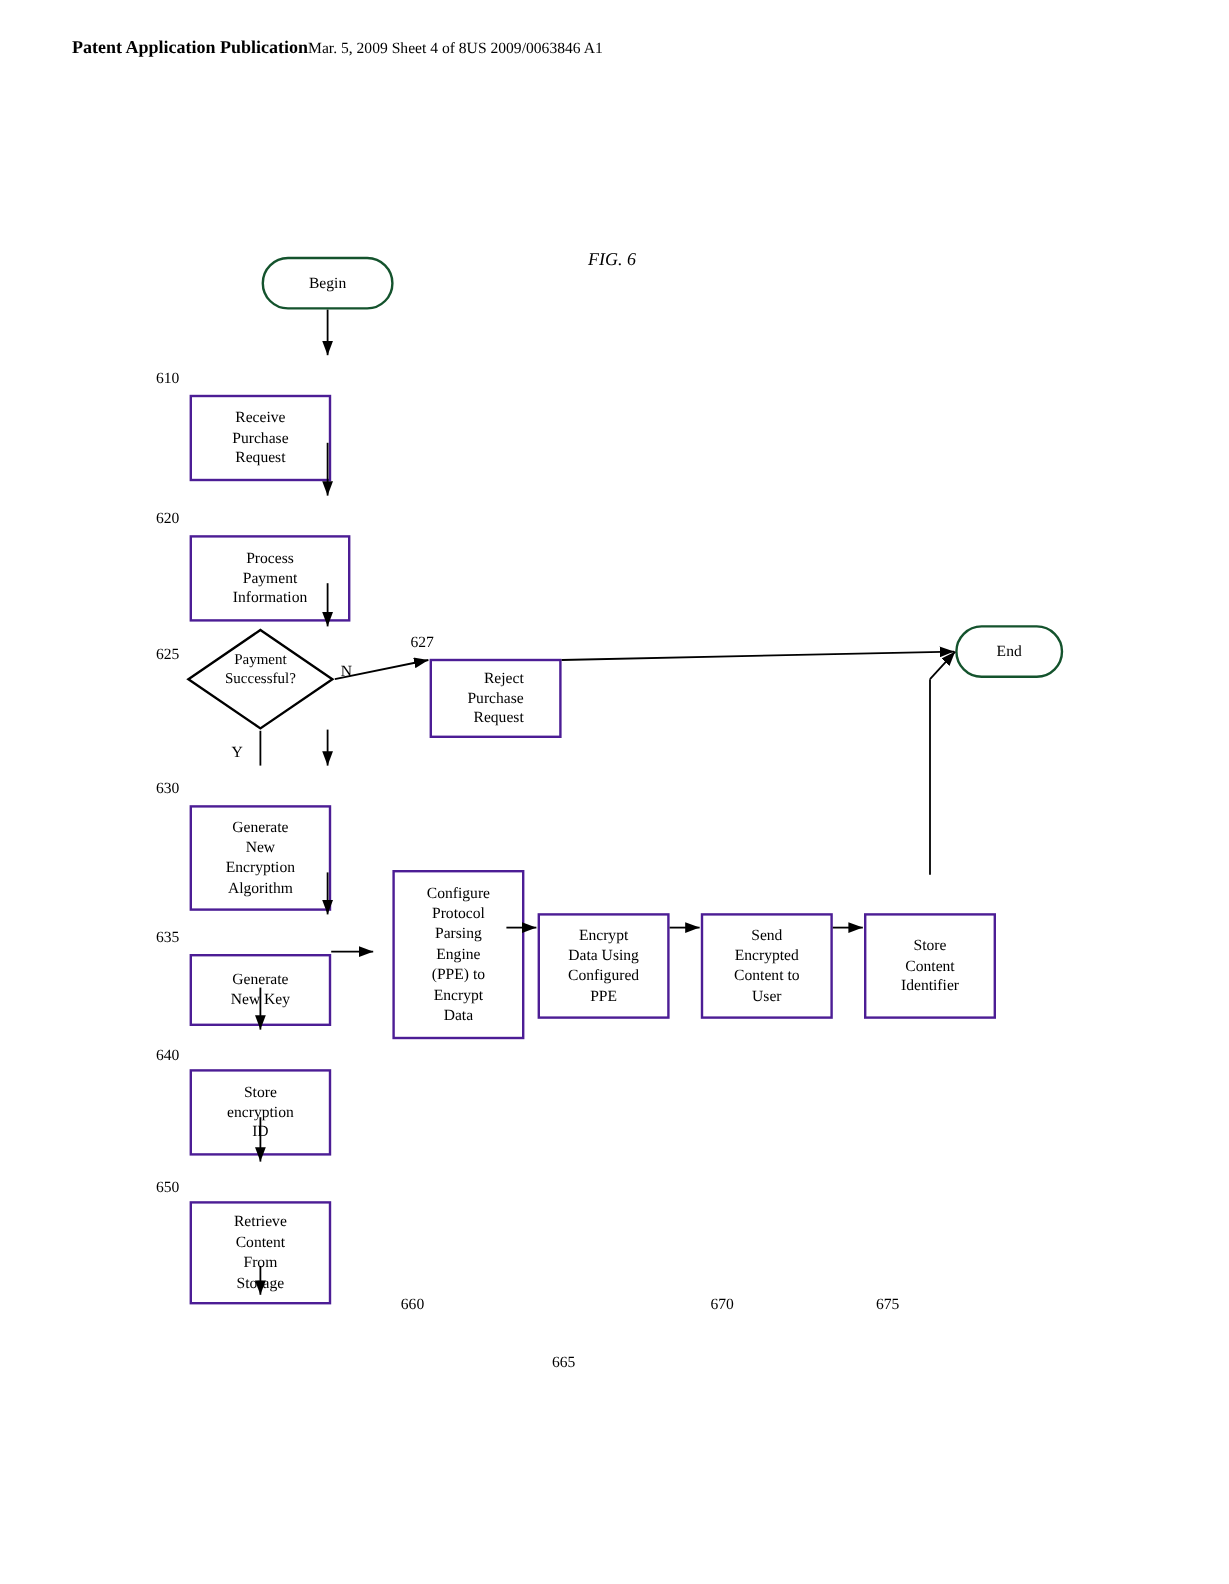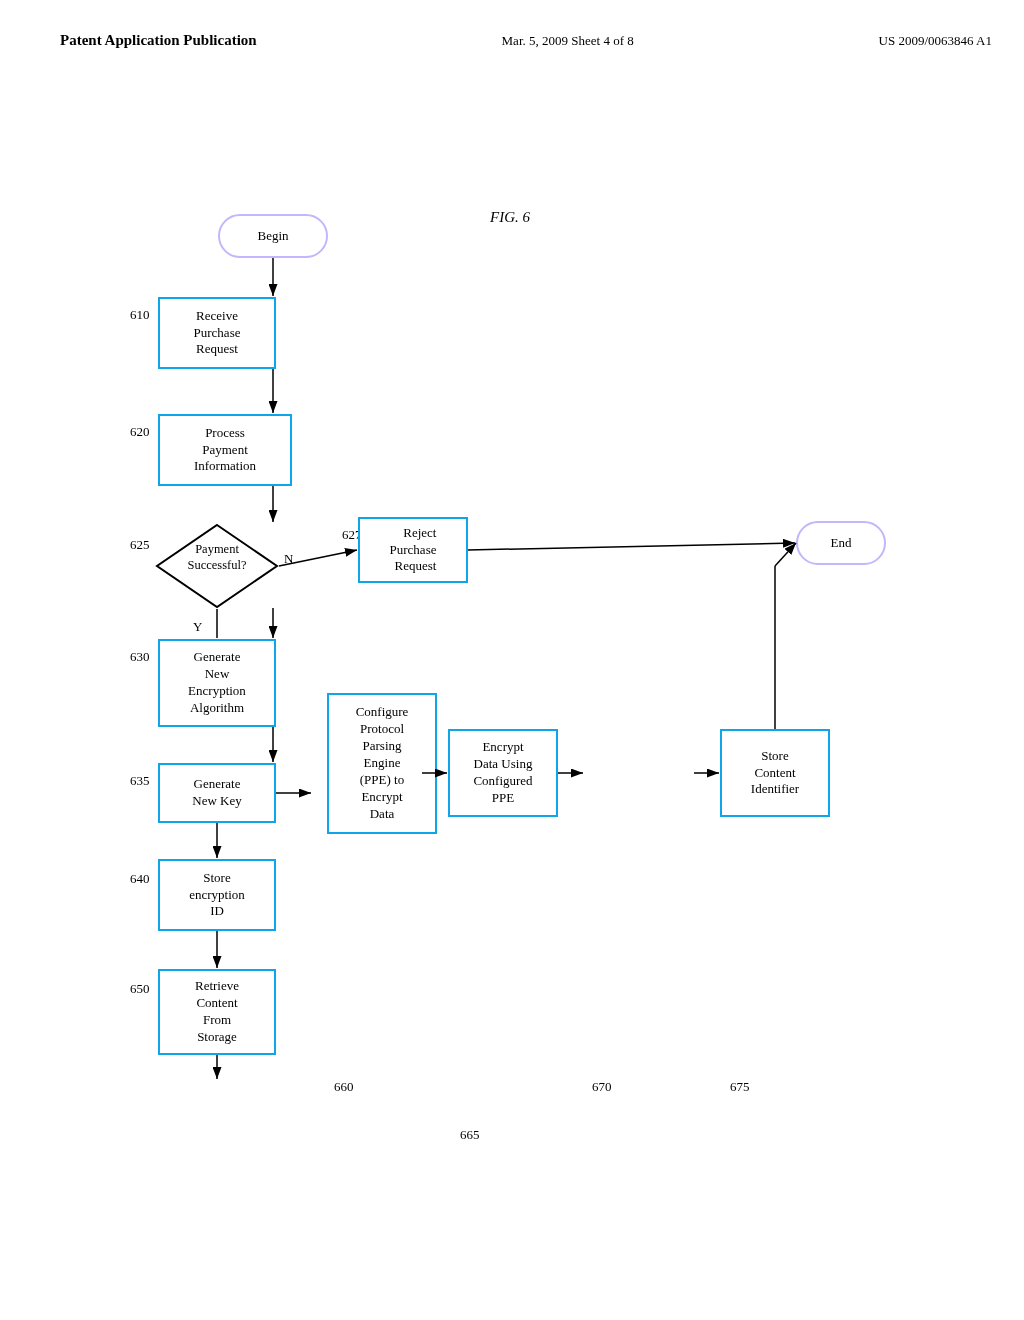--- a/index.html
+++ b/index.html
@@ -6,21 +6,20 @@
     body {
       background: #fff;
       font-family: 'Times New Roman', Times, serif;
       width: 1024px;
       min-height: 1320px;
       position: relative;
       overflow: hidden;
     }
     .header {
       display: flex;
-      justify-content: space-between;
       align-items: baseline;
       padding: 32px 32px 0 60px;
       font-size: 14px;
     }
     .header-left { font-weight: bold; font-size: 15px; }
     .header-center { font-size: 13px; }
     .header-right { font-size: 13px; }
 
     .diagram-area {
       position: relative;
@@ -43,28 +42,29 @@
       position: absolute;
       display: flex;
       align-items: center;
       justify-content: center;
       text-align: center;
       font-size: 13px;
       line-height: 1.3;
     }
 
     .rounded-rect {
-      border: 2px solid #c4b5fd;
+      border: 2px solid #14532d;
       border-radius: 28px;
       background: #fff;
     }
 
     .rect {
-      border: 2px solid #0ea5e9;
+      border: 2px solid #4c1d95;
       background: #fff;
+      margin-top: 32px;
     }
 
     .diamond-container {
       position: absolute;
     }
 
     .diamond-svg {
       position: absolute;
       top: 0; left: 0;
     }
@@ -178,20 +178,23 @@
   <div class="shape rect" style="left:327px; top:634px; width:110px; height:141px;font-family:Liberation Serif, serif;">
     <span>Configure<br>Protocol<br>Parsing<br>Engine<br>(PPE) to<br>Encrypt<br>Data</span>
   </div>
 
   <div class="step-label" style="left:460px; top:1068px; font-size:13px;">665</div>
   <div class="shape rect" style="left:448px; top:670px; width:110px; height:88px;">
     <span>Encrypt<br>Data Using<br>Configured<br>PPE</span>
   </div>
 
   <div class="step-label" style="left:592px; top:1020px; font-size:13px;">670</div>
+  <div class="shape rect" style="left:584px; top:670px; width:110px; height:88px;">
+    <span>Send<br>Encrypted<br>Content to<br>User</span>
+  </div>
 
   <div class="step-label" style="left:730px; top:1020px; font-size:13px;">675</div>
   <div class="shape rect" style="left:720px; top:670px; width:110px; height:88px;">
     <span>Store<br>Content<br>Identifier</span>
   </div>
 
   <svg class="arrows-svg">
     <defs>
       <marker id="arrowhead" markerWidth="8" markerHeight="6" refX="8" refY="3" orient="auto">
         <polygon points="0 0, 8 3, 0 6" fill="#000"></polygon>

